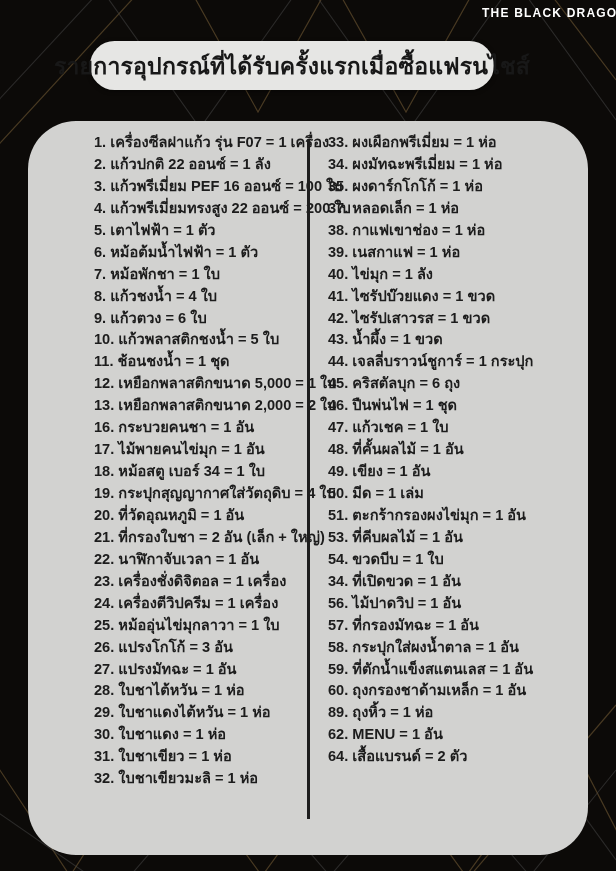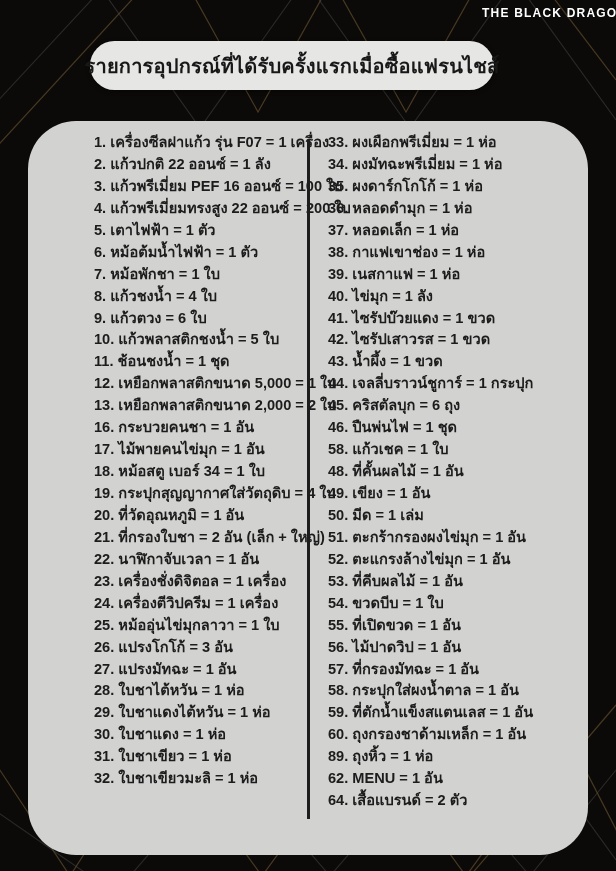--- a/index.html
+++ b/index.html
@@ -10,21 +10,21 @@
   }
   .bg-pattern{position:absolute;inset:0;pointer-events:none;}
   
   .header-pill{
     position:absolute;left:90px;top:41px;width:404px;height:49px;
     background:#e6e6e4;border-radius:26px;
     display:flex;align-items:center;justify-content:center;
     box-shadow:0 1px 4px rgba(0,0,0,.5);
   }
   .header-pill .title{
-    font-size:20px;font-weight:700;color:#181818;white-space:nowrap;
+    font-size:23px;font-weight:700;color:#181818;white-space:nowrap;
     letter-spacing:.2px;
   }
   
   .logo{
     position:absolute;right:4px;top:4px;width:130px;
     display:flex;flex-direction:row;align-items:flex-start;
   }
   .logo .dragon{width:52px;height:78px;}
   .logo .brand{
     margin-top:2px;font-size:12px;font-weight:800;color:#fff;
@@ -129,40 +129,38 @@
           <div class="item">29. ใบชาแดงไต้หวัน = 1 ห่อ</div>
           <div class="item">30. ใบชาแดง = 1 ห่อ</div>
           <div class="item">31. ใบชาเขียว = 1 ห่อ</div>
           <div class="item">32. ใบชาเขียวมะลิ = 1 ห่อ</div>
         </div>
       <div class="divider"></div>
       <div class="col right">
           <div class="item">33. ผงเผือกพรีเมี่ยม = 1 ห่อ</div>
           <div class="item">34. ผงมัทฉะพรีเมี่ยม = 1 ห่อ</div>
           <div class="item">35. ผงดาร์กโกโก้ = 1 ห่อ</div>
-          <div class="item">36. หลอดดำมุก = 1 ห่อ</div>
           <div class="item">37. หลอดเล็ก = 1 ห่อ</div>
           <div class="item">38. กาแฟเขาช่อง = 1 ห่อ</div>
           <div class="item">39. เนสกาแฟ = 1 ห่อ</div>
           <div class="item">40. ไข่มุก = 1 ลัง</div>
           <div class="item">41. ไซรัปบ๊วยแดง = 1 ขวด</div>
           <div class="item">42. ไซรัปเสาวรส = 1 ขวด</div>
           <div class="item">43. น้ำผึ้ง = 1 ขวด</div>
           <div class="item">44. เจลลี่บราวน์ชูการ์ = 1 กระปุก</div>
           <div class="item">45. คริสตัลบุก = 6 ถุง</div>
           <div class="item">46. ปืนพ่นไฟ = 1 ชุด</div>
-          <div class="item">58. แก้วเชค = 1 ใบ</div>
+          <div class="item">47. แก้วเชค = 1 ใบ</div>
           <div class="item">48. ที่คั้นผลไม้ = 1 อัน</div>
           <div class="item">49. เขียง = 1 อัน</div>
           <div class="item">50. มีด = 1 เล่ม</div>
           <div class="item">51. ตะกร้ากรองผงไข่มุก = 1 อัน</div>
-          <div class="item">52. ตะแกรงล้างไข่มุก = 1 อัน</div>
           <div class="item">53. ที่คีบผลไม้ = 1 อัน</div>
           <div class="item">54. ขวดบีบ = 1 ใบ</div>
-          <div class="item">55. ที่เปิดขวด = 1 อัน</div>
+          <div class="item">34. ที่เปิดขวด = 1 อัน</div>
           <div class="item">56. ไม้ปาดวิป = 1 อัน</div>
           <div class="item">57. ที่กรองมัทฉะ = 1 อัน</div>
           <div class="item">58. กระปุกใส่ผงน้ำตาล = 1 อัน</div>
           <div class="item">59. ที่ตักน้ำแข็งสแตนเลส = 1 อัน</div>
           <div class="item">60. ถุงกรองชาด้ามเหล็ก = 1 อัน</div>
           <div class="item">89. ถุงหิ้ว = 1 ห่อ</div>
           <div class="item">62. MENU = 1 อัน</div>
           <div class="item">64. เสื้อแบรนด์ = 2 ตัว</div>
         </div>
     </div>

